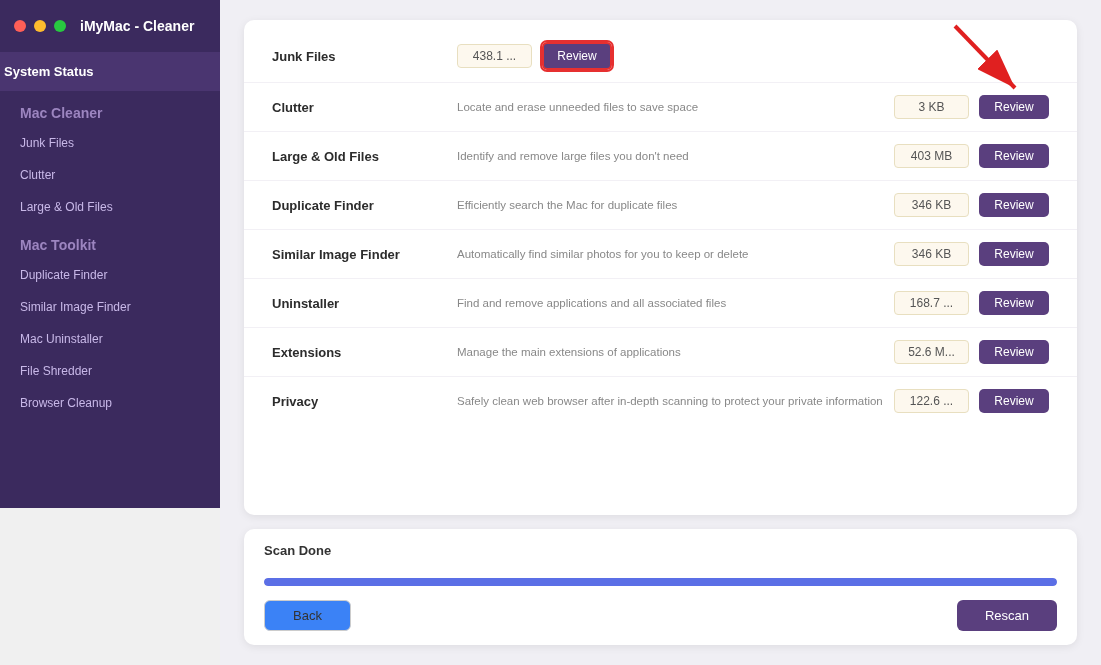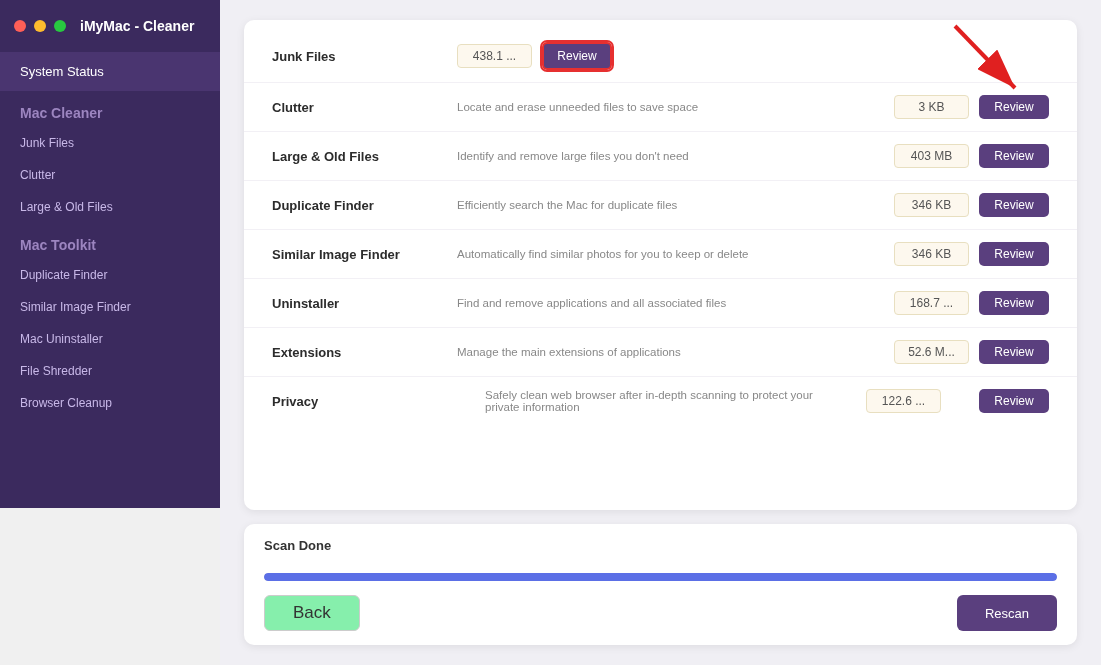--- a/index.html
+++ b/index.html
@@ -43,24 +43,24 @@
 
     .app-title {
       color: #fff;
       font-size: 14px;
       font-weight: 600;
       margin-left: 6px;
     }
 
     .sidebar-active-item {
       background: #4a3570;
-      padding: 12px 20px;
+      padding: 12px 4px;
       color: #fff;
       font-size: 13px;
-      font-weight: 400;
+      font-weight: 700;
       cursor: pointer;
     }
 
     .sidebar-section-label {
       color: #9c85c0;
       font-size: 14px;
       font-weight: 600;
       padding: 14px 20px 6px 20px;
       text-transform: none;
       letter-spacing: 0;
@@ -103,21 +103,20 @@
 
     .list-row {
       display: flex;
       align-items: center;
       padding: 12px 28px;
       border-bottom: 1px solid #f2f0f5;
     }
 
     .list-row:last-child {
       border-bottom: none;
-      gap: 28px;
     }
 
     .row-name {
       width: 185px;
       font-size: 13px;
       font-weight: 600;
       color: #2c2c2c;
       flex-shrink: 0;
     }
 
@@ -190,24 +189,24 @@
     }
 
     .footer-buttons {
       display: flex;
       justify-content: space-between;
       padding-bottom: 14px;
     }
 
     .back-btn {
       padding: 7px 28px;
-      background: #86efac;
+      background: #3b82f6;
       border: 1.5px solid #ccc;
       border-radius: 6px;
-      font-size: 17px;
+      font-size: 13px;
       color: #333;
       cursor: pointer;
     }
 
     .rescan-btn {
       padding: 7px 28px;
       background: #5a3f7e;
       border: none;
       border-radius: 6px;
       font-size: 13px;

